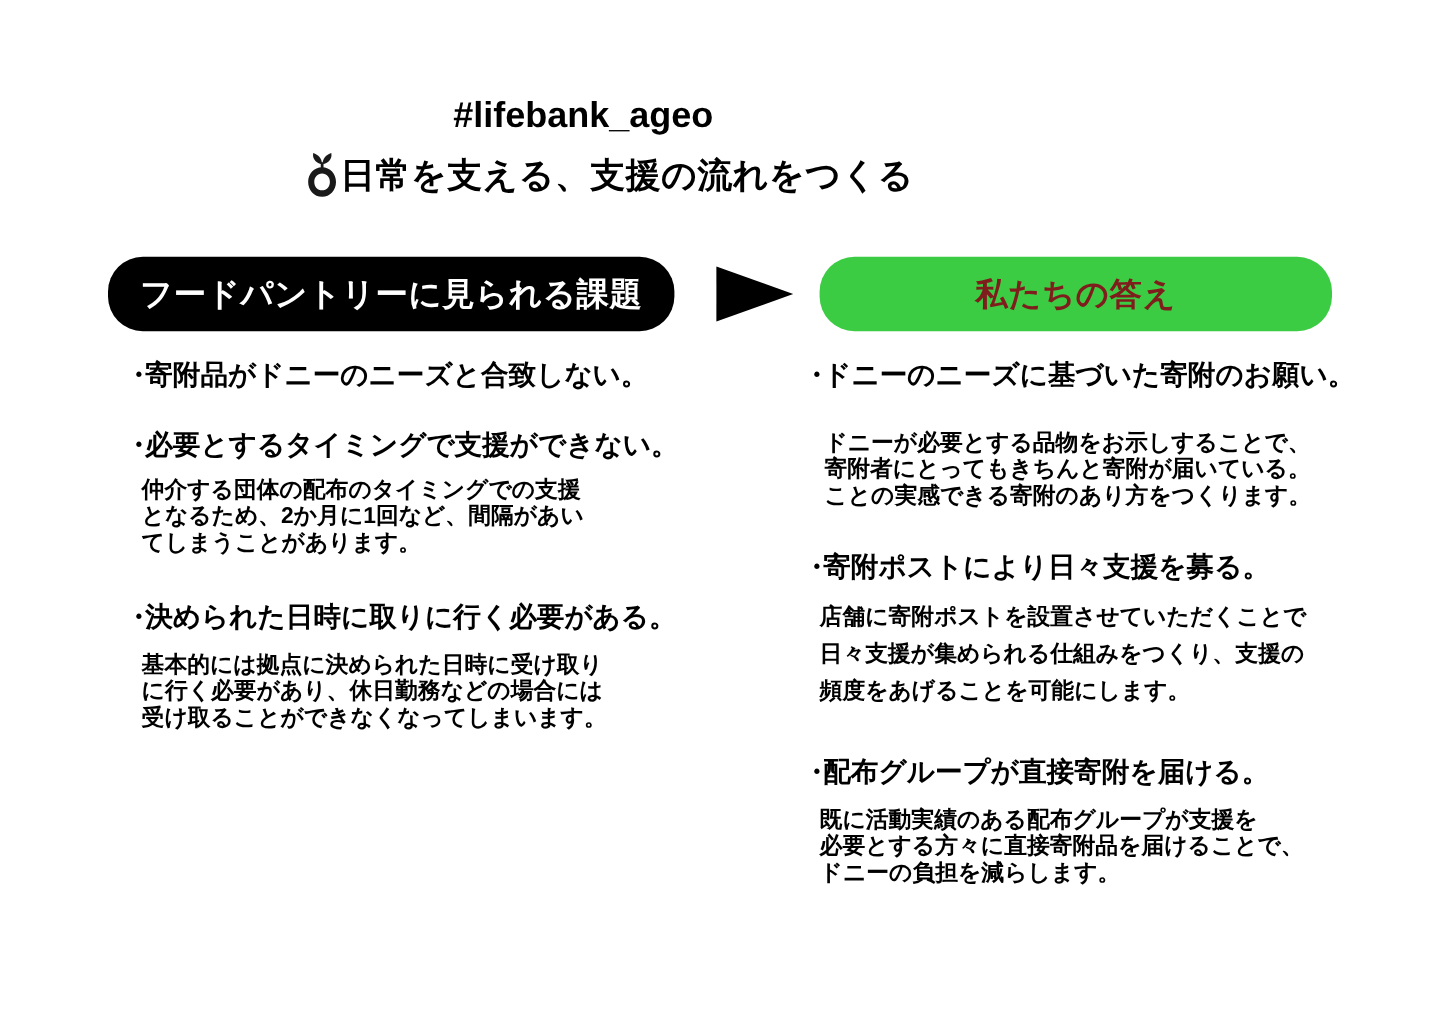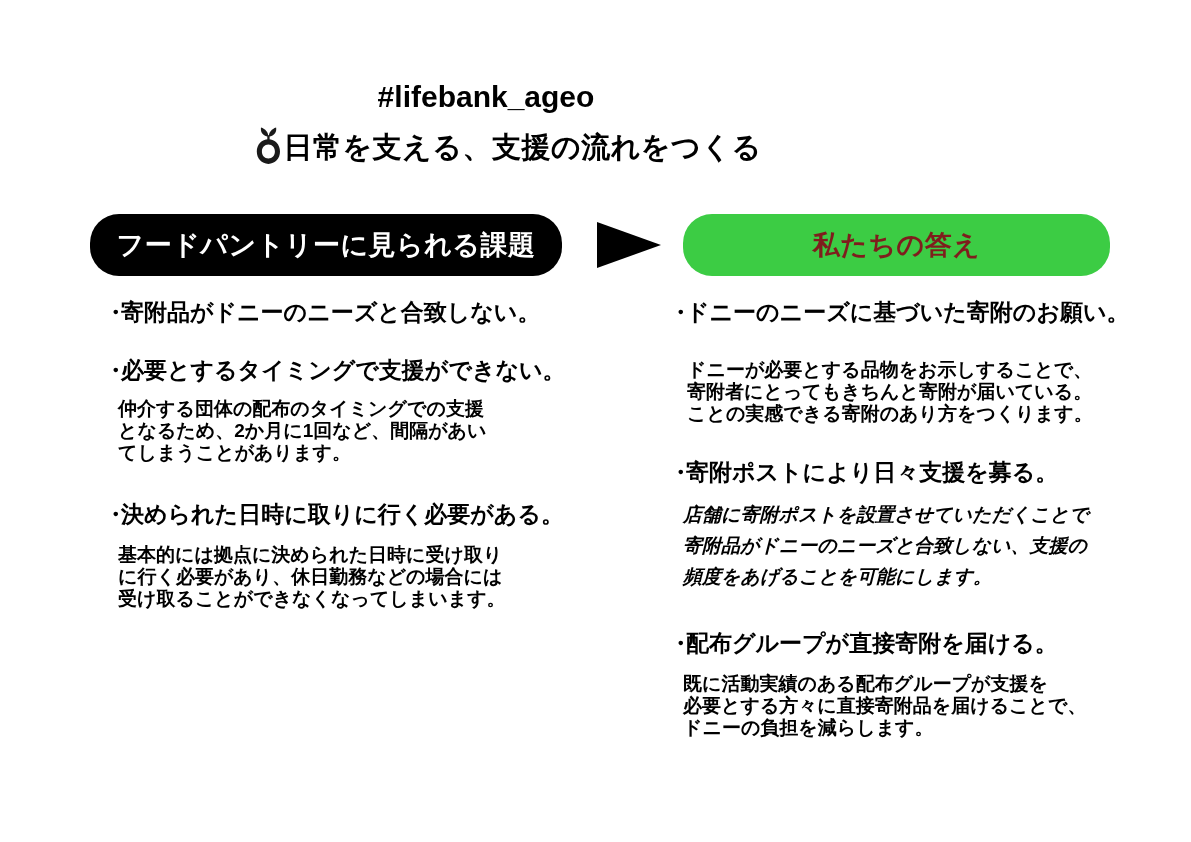--- a/index.html
+++ b/index.html
@@ -145,21 +145,21 @@
   .left-e1 { margin: 0; }
   .left-e1 .entry-body { margin: 17px 0 0 17px; }
   .left-e2 { margin-top: 30px; }
   .left-e2 .entry-body { margin: 14px 0 0 14px; }
   .left-e3 { margin-top: 36px; }
   .left-e3 .entry-body { margin: 16px 0 0 14px; }
 
   .right-e1 { margin: 0; }
   .right-e1 .entry-body { margin: 33px 0 0 18px; }
   .right-e2 { margin-top: 33px; }
-  .right-e2 .entry-body { margin: 13px 0 0 14px; line-height: 31px; font-style: italic; }
+  .right-e2 .entry-body { margin: 13px 0 0 14px; line-height: 31px; }
   .right-e3 { margin-top: 37px; }
   .right-e3 .entry-body { margin: 16px 0 0 14px; }
 </style>
 </head>
 <body>
 
 <div class="slide">
 
   <div class="hashtag-title">#lifebank_ageo</div>
 
@@ -228,21 +228,21 @@
       </div>
     </div>
 
     <div class="entry right-e2">
       <div class="entry-heading">
         <span class="bullet-dot">・</span>
         <span class="entry-heading-text">寄附ポストにより日々支援を募る。</span>
       </div>
       <div class="entry-body">
         <span class="body-line">店舗に寄附ポストを設置させていただくことで</span>
-        <span class="body-line">寄附品がドニーのニーズと合致しない、支援の</span>
+        <span class="body-line">日々支援が集められる仕組みをつくり、支援の</span>
         <span class="body-line">頻度をあげることを可能にします。</span>
       </div>
     </div>
 
     <div class="entry right-e3">
       <div class="entry-heading">
         <span class="bullet-dot">・</span>
         <span class="entry-heading-text">配布グループが直接寄附を届ける。</span>
       </div>
       <div class="entry-body">

